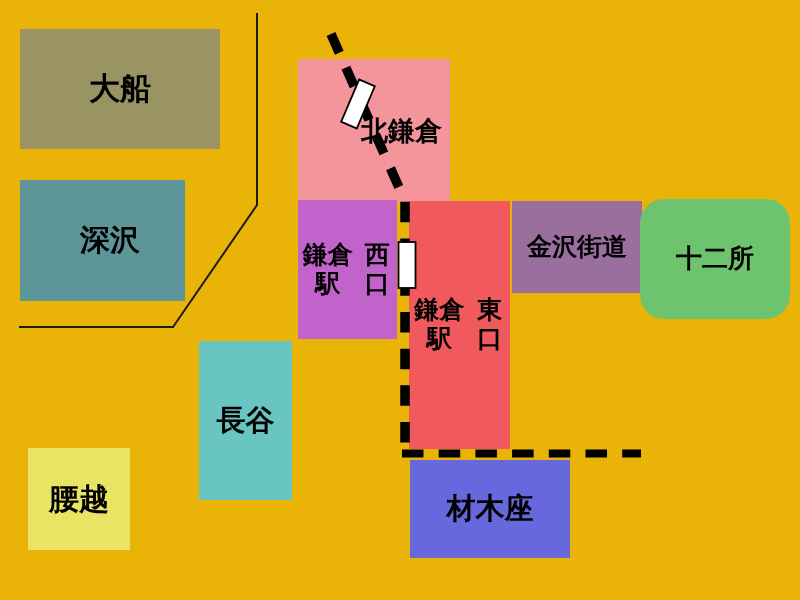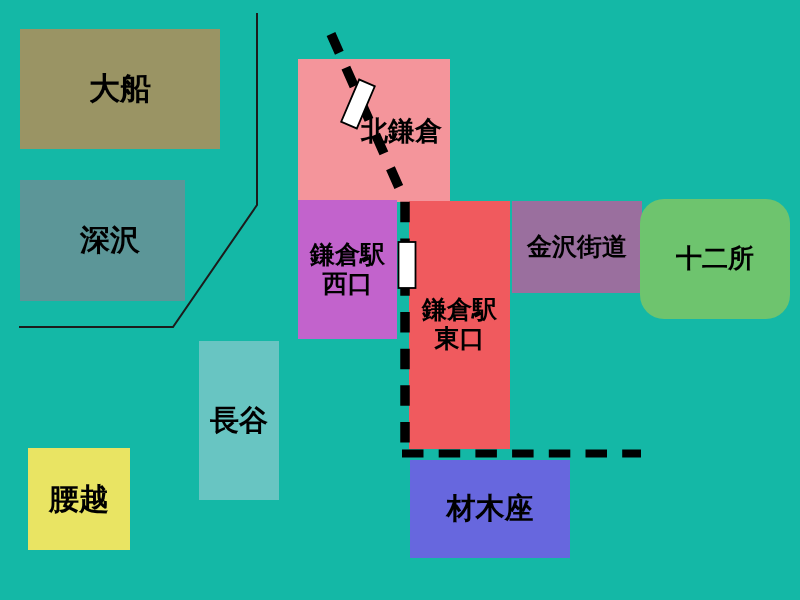--- a/index.html
+++ b/index.html
@@ -1,34 +1,34 @@
 <!DOCTYPE html>
 <html><head>
 <meta charset="utf-8">
 <style>
   html,body{margin:0;padding:0;background:#fff;}
   #stage{
-    position:relative;width:800px;height:600px;background:#14b8a6;overflow:hidden;
+    position:relative;width:800px;height:600px;background:#eab308;overflow:hidden;
     font-family:"DejaVu Sans","Liberation Sans",sans-serif;
   }
   .region{
     position:absolute;display:flex;align-items:center;justify-content:center;
     color:#000;font-weight:bold;text-align:center;
   }
   .region .lbl{display:block;line-height:1.15;}
-  .two-line{flex-direction:column;text-align:right;}
+  .two-line{flex-direction:row;}
   #region-ofuna        {left:20px;  top:29px;  width:200px; height:120px; font-size:31px;}
   #region-fukasawa     {left:20px;  top:180px; width:150px; height:121px; font-size:30px;}
   #region-kitakamakura {left:298px; top:59px;  width:152px; height:143px; font-size:27px;
                         align-items:center; justify-content:flex-end; padding:0 8px 0 0; box-sizing:border-box;}
   #region-kamakura-west{left:298px; top:200px; width:99px;  height:139px; font-size:25px;}
   #region-kamakura-east{left:409px; top:201px; width:101px; height:248px; font-size:25px;}
   #region-kanazawa     {left:512px; top:201px; width:130px; height:92px; font-size:25px;}
   #region-juniso       {left:640px; top:199px; width:150px; height:120px; font-size:26px;border-radius:24px;}
-  #region-hase         {left:199px; top:341px; width:80px;  height:159px; font-size:29px;}
+  #region-hase         {left:199px; top:341px; width:93px;  height:159px; font-size:29px;}
   #region-koshigoe     {left:28px;  top:448px; width:102px; height:102px; font-size:30px;}
   #region-zaimokuza    {left:410px; top:460px; width:160px; height:98px; font-size:29px;}
   #overlay{position:absolute;left:0;top:0;width:800px;height:600px;pointer-events:none;}
 </style>
 </head>
 <body>
 
 <div id="stage">
 
   <div class="region" id="region-ofuna" style="background-color: rgb(154, 148, 100);">

